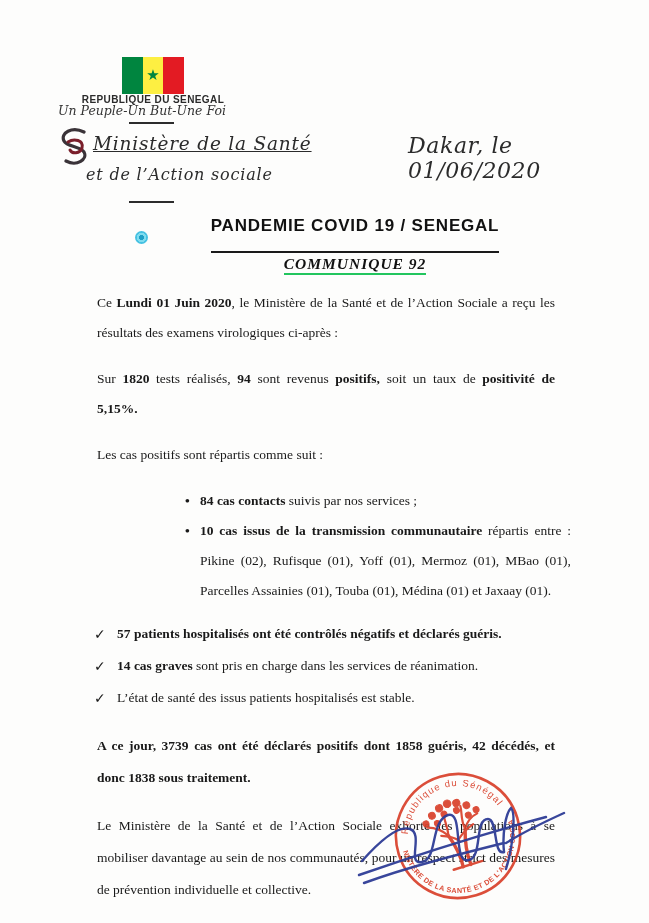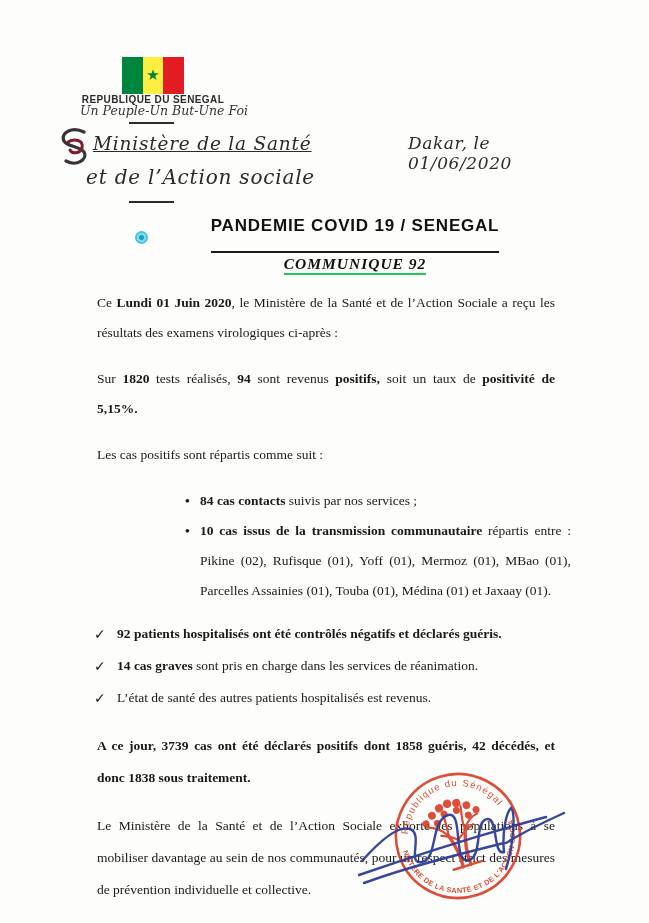--- a/index.html
+++ b/index.html
@@ -8,35 +8,35 @@
 
   
   .flag{position:absolute;left:122px;top:57px;width:62px;height:37px;display:flex;}
   .flag .stripe{flex:1;}
   .flag .star{position:absolute;left:0;right:0;top:50%;transform:translateY(-55%);
               text-align:center;font-size:15px;line-height:1;}
 
   .republic{position:absolute;left:68px;top:94px;width:170px;text-align:center;
             font-family:"Liberation Sans",sans-serif;font-weight:bold;font-size:10px;
             letter-spacing:.4px;color:#2b2b2b;}
-  .motto{position:absolute;left:58px;top:103px;width:190px;text-align:right;
+  .motto{position:absolute;left:58px;top:103px;width:190px;text-align:left;
          font-family:"DejaVu Serif",serif;font-style:italic;font-size:12.5px;color:#333;}
 
   .rule{position:absolute;height:2px;background:#2c2c2c;}
   .rule-1{left:129px;top:122px;width:45px;}
   .rule-2{left:129px;top:201px;width:45px;}
 
   .ministry-logo{position:absolute;left:55px;top:127px;}
   .ministry-line{position:absolute;font-family:"DejaVu Serif",serif;font-style:italic;
                  color:#2b2b2b;letter-spacing:.8px;}
   .ministry-line1{left:93px;top:133px;font-size:18.5px;text-decoration:underline;}
-  .ministry-line2{left:86px;top:165px;font-size:20px;font-style:italic;}
+  .ministry-line2{left:86px;top:165px;font-size:16px;font-style:italic;}
 
   .dateline{position:absolute;left:408px;top:133px;width:180px;font-family:"DejaVu Serif",serif;
-            font-style:italic;font-size:17px;letter-spacing:.6px;color:#2b2b2b;}
+            font-style:italic;font-size:22px;letter-spacing:.6px;color:#2b2b2b;}
 
   
   .title-wrap{position:absolute;left:155px;top:216px;width:400px;text-align:center;}
   .title-main{display:inline-block;font-family:"Liberation Sans",sans-serif;font-weight:bold;
               font-size:17px;letter-spacing:.8px;border-bottom:2.5px solid #1a1a1a;
               padding-bottom:15px;color:#111;}
   .title-sub{display:inline-block;margin-top:2px;font-family:"Liberation Serif",serif;
              font-weight:bold;font-style:italic;font-size:15.5px;letter-spacing:1px;
              border-bottom:2px solid #22c55e;color:#111;}
   .cyan-dot{position:absolute;left:135px;top:231px;width:13px;height:13px;border-radius:50%;}
@@ -99,29 +99,29 @@
       <div class="bullet-text"><b>84 cas contacts</b><span> suivis par nos services ;</span></div>
     </div>
     <div class="bullet-row">
       <span class="bullet-marker">•</span>
       <div class="bullet-text"><b>10 cas issus de la transmission communautaire</b><span> répartis entre : Pikine (02), Rufisque (01), Yoff (01), Mermoz (01), MBao (01), Parcelles Assainies (01), Touba (01), Médina (01) et Jaxaay (01).</span></div>
     </div>
 
     <div class="checks">
       <div class="check-row">
         <span class="check-marker">✓</span>
-        <div class="check-text"><b>92 patients hospitalisés ont été contrôlés négatifs et déclarés guéris.</b></div>
+        <div class="check-text"><b>57 patients hospitalisés ont été contrôlés négatifs et déclarés guéris.</b></div>
       </div>
       <div class="check-row">
         <span class="check-marker">✓</span>
         <div class="check-text"><b>14 cas graves</b><span> sont pris en charge dans les services de réanimation.</span></div>
       </div>
       <div class="check-row">
         <span class="check-marker">✓</span>
-        <div class="check-text"><span>L’état de santé des autres patients hospitalisés est revenus.</span></div>
+        <div class="check-text"><span>L’état de santé des issus patients hospitalisés est stable.</span></div>
       </div>
     </div>
 
     <p class="summary"><b>A ce jour, 3739 cas ont été déclarés positifs dont 1858 guéris, 42 décédés, et donc 1838 sous traitement.</b></p>
     <p class="closing"><span>Le Ministère de la Santé et de l’Action Sociale exhorte les populations à se mobiliser davantage au sein de nos communautés, pour un respect strict des mesures de prévention individuelle et collective.</span></p>
   </div>
 
   <svg class="stamp" viewBox="0 0 216 156" xmlns="http://www.w3.org/2000/svg">
     <defs>
       <path id="arcTop" d="M 52,73 A 50,50 0 1 1 152,73"></path>

